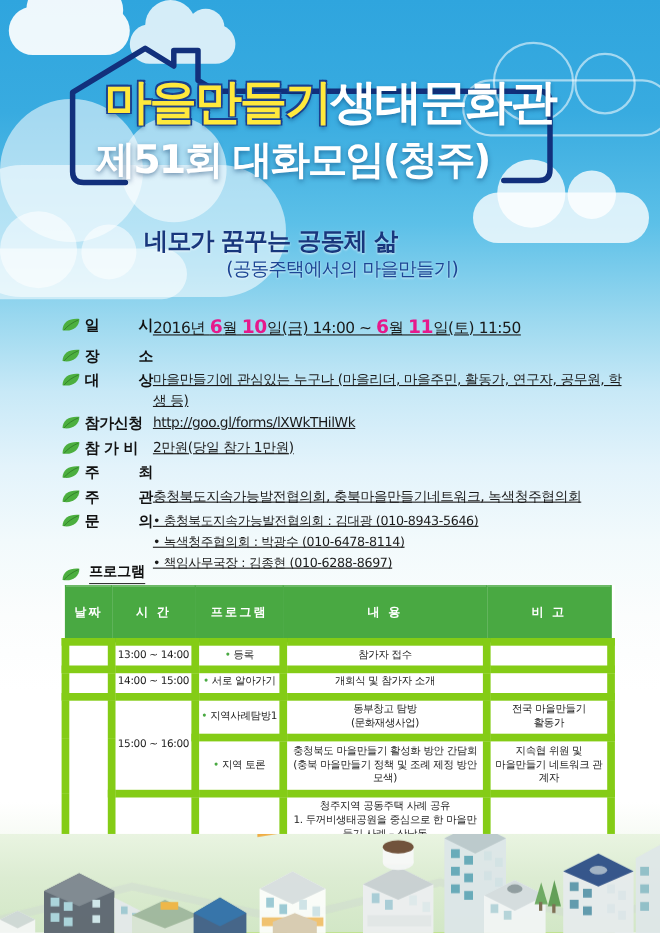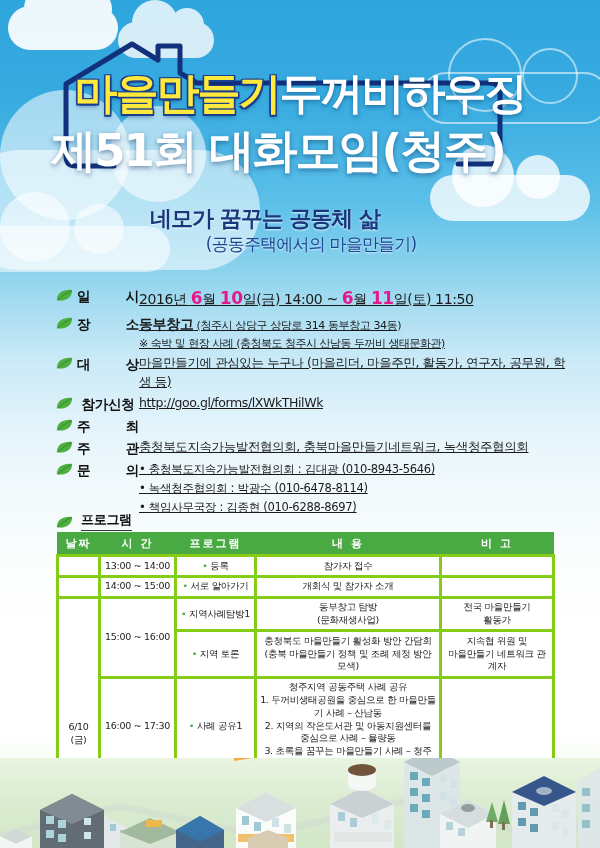--- a/index.html
+++ b/index.html
@@ -119,30 +119,29 @@
       -1.5px -1.5px 0 #1a3f8f, 1.5px -1.5px 0 #1a3f8f,
       -1.5px 1.5px 0 #1a3f8f, 1.5px 1.5px 0 #1a3f8f,
       0 3px 4px rgba(0,40,90,.45);
     text-align: right;
   }
   .t-white {
     color:#ffffff;
     text-shadow:0 2px 4px rgba(0,50,100,.45);
   }
   .title-line2 {
-    position:absolute; left:12px; top:128px; width:532px;
-    font-size:45px; font-weight:bold; letter-spacing:-2px;
+    position:absolute; left:0; top:128px; width:532px;
+    font-size:36px; font-weight:bold; letter-spacing:-2px;
     line-height:1; color:#ffffff; white-space:nowrap;
     text-shadow:0 2px 5px rgba(0,50,100,.5);
   }
   .subtitle1 {
     position:absolute; left:0; top:204px; width:492px;
     font-size:22px; font-weight:bold; color:#18377d; letter-spacing:-1px;
     text-shadow:0 1px 2px rgba(255,255,255,.75);
-    margin-left:19px;
   }
   .subtitle2 {
     position:absolute; left:0; top:233px; width:600px;
     font-size:17px; color:#1c4594; letter-spacing:-0.8px;
     text-shadow:0 1px 2px rgba(255,255,255,.7);
     padding-left:22px;
   }
 
   
   .info {
@@ -155,21 +154,21 @@
   }
   .leaf {
     flex:0 0 auto; width:17px; height:13px; margin-top:3px; margin-right:4px;
   }
   .info-label {
     flex:0 0 62px;
     font-size:13.5px; font-weight:bold; color:#111;
     letter-spacing:-0.3px;
     display:flex; justify-content:space-between;
   }
-  .info-label.wide { letter-spacing:-0.3px;justify-content:center; }
+  .info-label.wide { letter-spacing:-0.3px; }
   .info-label span { display:inline-block; }
   .info-body { flex:1 1 auto; font-size:12.5px; letter-spacing:-0.4px;text-decoration:underline; }
   .info-body .strong { font-weight:bold; font-size:14px; }
   .info-body .small { font-size:11px; }
   .date-num { color:#e6198c; font-weight:bold; font-size:17px; }
   .date-main { font-size:14px; }
   .sub-note { display:block; font-size:11px; margin-top:1px; letter-spacing:-0.5px; }
   .contact-line { font-size:11.5px; letter-spacing:-0.3px; line-height:1.65; }
 
   
@@ -188,24 +187,24 @@
     position:absolute; left:56px; top:532px; width:496px;
   }
   table.prog {
     width:496px; border-collapse:collapse;
     background:rgba(255,255,255,.93);
     table-layout:fixed;
   }
   table.prog th {
     background:#49a942; color:#ffffff;
     font-size:11px; font-weight:bold; letter-spacing:2px;
-    padding:3px 0; border:1px solid #49a942;
+    padding:16px 0; border:1px solid #49a942;
   }
   table.prog td {
-    border:3px solid #84cc16;
+    border:7px solid #84cc16;
     font-size:9.5px; color:#1c1c1c; text-align:center;
     padding:2.5px 2px; letter-spacing:-0.3px; line-height:1.35;
   }
   td.c-date { font-size:10px; }
   td.c-time { font-size:10px; white-space:nowrap; }
   td.c-prog { text-align:left; padding-left:6px; font-size:10px; }
   td.c-prog::before { content:"• "; color:#49a942; }
   td.c-note { font-size:9px; }
   .col-date { width:42px; }
   .col-time { width:76px; }
@@ -236,21 +235,21 @@
   <div class="cloud-bot-left"></div>
 
   <svg class="house-frame" viewBox="0 0 500 160">
     <path d="M 12 92 L 12 48 L 78 8 L 104 24 L 104 10 L 126 10 L 126 37 L 143 47
              L 436 47 Q 446 47 446 57 L 446 118 Q 446 128 436 128 L 404 128
              M 12 92 L 12 120 Q 12 130 22 130 L 60 130" fill="none" stroke="#12307c" stroke-width="5" stroke-linecap="round" stroke-linejoin="round"></path>
   </svg>
 
   <div class="title-wrap">
     <div class="title-line1">
-      <span class="t-yellow">마을만들기</span><span class="t-white">두꺼비하우징</span>
+      <span class="t-yellow">마을만들기</span><span class="t-white">생태문화관</span>
     </div>
     <div class="title-line2">제51회 대화모임(청주)</div>
     <div class="subtitle1">네모가 꿈꾸는 공동체 삶</div>
     <div class="subtitle2">(공동주택에서의 마을만들기)</div>
   </div>
 
   <div class="info" id="info-list">
       <div class="info-row">
         <svg class="leaf" viewBox="0 0 20 15">
           <path d="M1 13 C1 4 9 0 19 1 C19 10 11 15 1 13 Z" fill="#4caf3f"></path>
@@ -264,21 +263,20 @@
       </div>
       <div class="info-row">
         <svg class="leaf" viewBox="0 0 20 15">
           <path d="M1 13 C1 4 9 0 19 1 C19 10 11 15 1 13 Z" fill="#4caf3f"></path>
           <path d="M2.5 13 C6 8.5 12 4.5 18 2" stroke="#2f7a27" stroke-width="0.9" fill="none"></path>
         </svg>
         <div class="info-label">
           <span>장</span>
           <span>소</span>
         </div>
-        <div class="info-body"><span class="strong">동부창고</span><span class="small"> (청주시 상당구 상당로 314 동부창고 34동)</span><span class="sub-note">※ 숙박 및 현장 사례 (충청북도 청주시 산남동 두꺼비 생태문화관)</span></div>
       </div>
       <div class="info-row">
         <svg class="leaf" viewBox="0 0 20 15">
           <path d="M1 13 C1 4 9 0 19 1 C19 10 11 15 1 13 Z" fill="#4caf3f"></path>
           <path d="M2.5 13 C6 8.5 12 4.5 18 2" stroke="#2f7a27" stroke-width="0.9" fill="none"></path>
         </svg>
         <div class="info-label">
           <span>대</span>
           <span>상</span>
         </div>
@@ -286,20 +284,30 @@
       </div>
       <div class="info-row">
         <svg class="leaf" viewBox="0 0 20 15">
           <path d="M1 13 C1 4 9 0 19 1 C19 10 11 15 1 13 Z" fill="#4caf3f"></path>
           <path d="M2.5 13 C6 8.5 12 4.5 18 2" stroke="#2f7a27" stroke-width="0.9" fill="none"></path>
         </svg>
         <div class="info-label wide">
           <span>참가신청</span>
         </div>
         <div class="info-body"><span>http://goo.gl/forms/lXWkTHilWk</span></div>
+      </div>
+      <div class="info-row">
+        <svg class="leaf" viewBox="0 0 20 15">
+          <path d="M1 13 C1 4 9 0 19 1 C19 10 11 15 1 13 Z" fill="#4caf3f"></path>
+          <path d="M2.5 13 C6 8.5 12 4.5 18 2" stroke="#2f7a27" stroke-width="0.9" fill="none"></path>
+        </svg>
+        <div class="info-label wide">
+          <span>참 가 비</span>
+        </div>
+        <div class="info-body"><span>2만원(당일 참가 1만원)</span></div>
       </div>
       <div class="info-row">
         <svg class="leaf" viewBox="0 0 20 15">
           <path d="M1 13 C1 4 9 0 19 1 C19 10 11 15 1 13 Z" fill="#4caf3f"></path>
           <path d="M2.5 13 C6 8.5 12 4.5 18 2" stroke="#2f7a27" stroke-width="0.9" fill="none"></path>
         </svg>
         <div class="info-label">
           <span>주</span>
           <span>최</span>
         </div>

